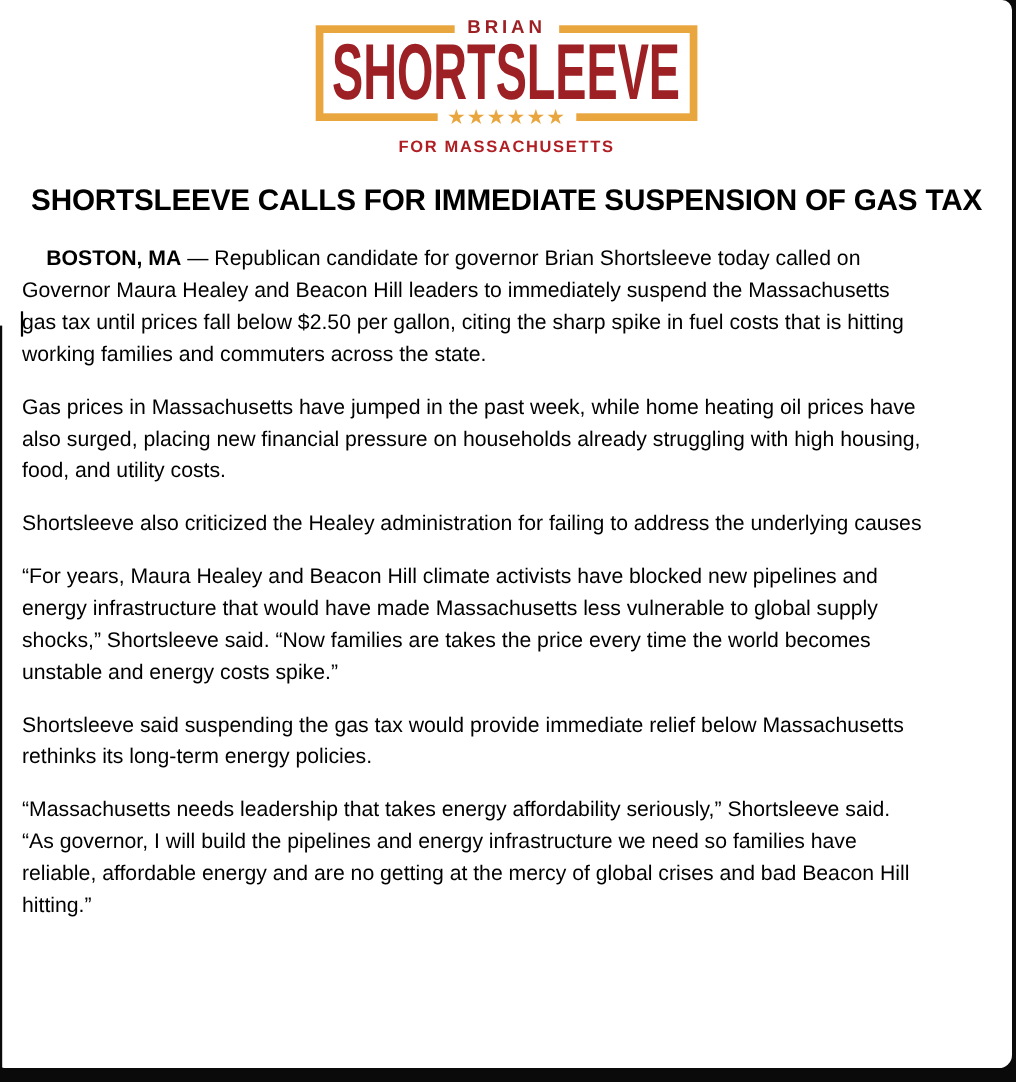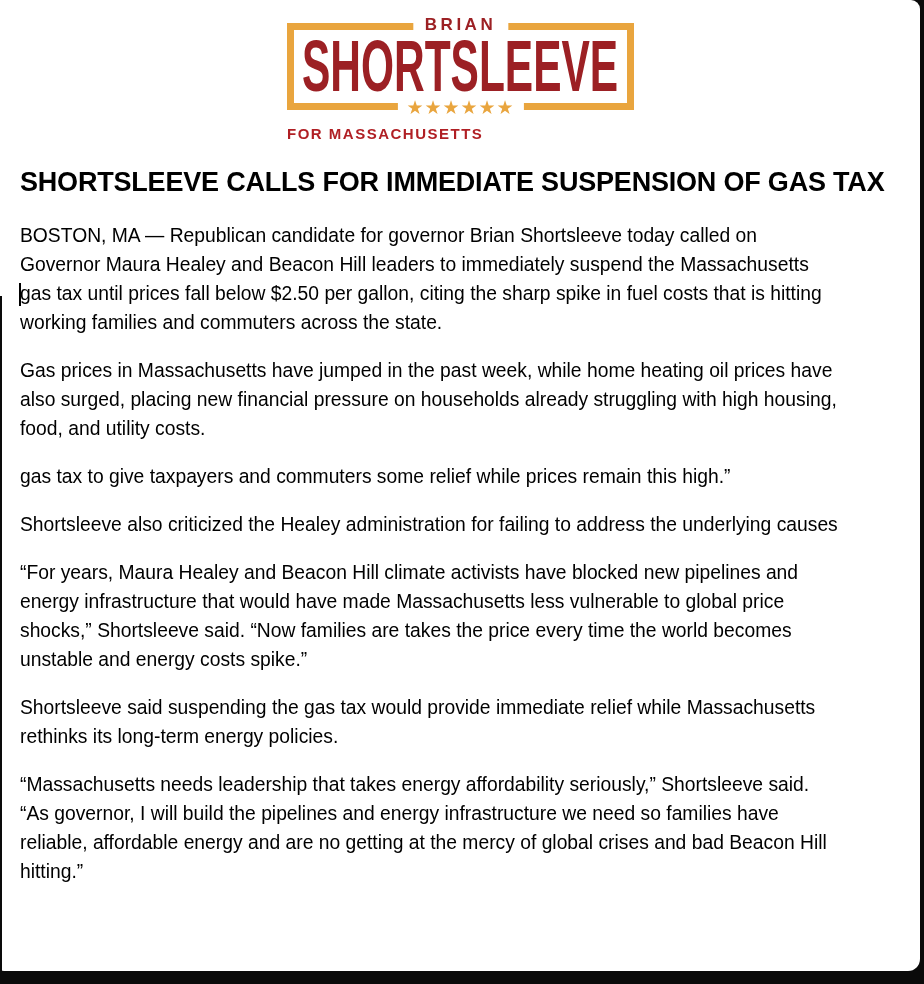--- a/index.html
+++ b/index.html
@@ -40,37 +40,37 @@
     transform:scaleX(0.59);transform-origin:center;white-space:nowrap;
     margin-top:-2px;
   }
   .logo-stars{
     position:absolute;bottom:-15px;left:50%;transform:translateX(-50%);
     background:var(--page-bg);padding:0 9px;
     color:var(--brand-gold);font-size:19px;line-height:21px;letter-spacing:1px;
     white-space:nowrap;
   }
   .logo-tagline{
-    margin-top:15px;text-align:left;
+    margin-top:15px;text-align:center;
     color:var(--tagline-red);font-weight:bold;font-size:15px;letter-spacing:1.5px;
     white-space:nowrap;
   }
 
   
   .headline{
-    margin:27px 0 0 0;text-align:left;
+    margin:27px 0 0 0;text-align:center;
     color:var(--text-black);font-weight:bold;font-size:27px;line-height:27px;letter-spacing:-0.2px;
     white-space:nowrap;
   }
 
   
   .article{margin-top:25px;color:var(--text-black);font-size:19.3px;}
   .paragraph{margin:0 0 19px 0;}
   .line{position:relative;line-height:29px;white-space:nowrap;}
-  .line .bold{font-weight:normal;}
+  .line .bold{font-weight:bold;margin-left:22px;}
   .caret{position:absolute;left:-1px;top:4px;width:2px;height:23px;background:var(--text-black);}
 </style>
 </head>
 <body>
 
 <div class="stage">
   <div class="card">
 
     <header class="logo-block">
       <div class="logo-frame">
@@ -89,33 +89,32 @@
           <div class="line">Governor Maura Healey and Beacon Hill leaders to immediately suspend the Massachusetts</div>
           <div class="line"><span class="caret"></span>gas tax until prices fall below $2.50 per gallon, citing the sharp spike in fuel costs that is hitting</div>
           <div class="line">working families and commuters across the state.</div>
         </div>
         <div class="paragraph">
           <div class="line">Gas prices in Massachusetts have jumped in the past week, while home heating oil prices have</div>
           <div class="line">also surged, placing new financial pressure on households already struggling with high housing,</div>
           <div class="line">food, and utility costs.</div>
         </div>
         <div class="paragraph">
-          <div class="line">gas tax to give taxpayers and commuters some relief while prices remain this high.”</div>
         </div>
         <div class="paragraph">
           <div class="line">Shortsleeve also criticized the Healey administration for failing to address the underlying causes</div>
         </div>
         <div class="paragraph">
           <div class="line">“For years, Maura Healey and Beacon Hill climate activists have blocked new pipelines and</div>
-          <div class="line">energy infrastructure that would have made Massachusetts less vulnerable to global price</div>
+          <div class="line">energy infrastructure that would have made Massachusetts less vulnerable to global supply</div>
           <div class="line">shocks,” Shortsleeve said. “Now families are takes the price every time the world becomes</div>
           <div class="line">unstable and energy costs spike.”</div>
         </div>
         <div class="paragraph">
-          <div class="line">Shortsleeve said suspending the gas tax would provide immediate relief while Massachusetts</div>
+          <div class="line">Shortsleeve said suspending the gas tax would provide immediate relief below Massachusetts</div>
           <div class="line">rethinks its long-term energy policies.</div>
         </div>
         <div class="paragraph">
           <div class="line">“Massachusetts needs leadership that takes energy affordability seriously,” Shortsleeve said.</div>
           <div class="line">“As governor, I will build the pipelines and energy infrastructure we need so families have</div>
           <div class="line">reliable, affordable energy and are no getting at the mercy of global crises and bad Beacon Hill</div>
           <div class="line">hitting.”</div>
         </div>
       </main>
 

